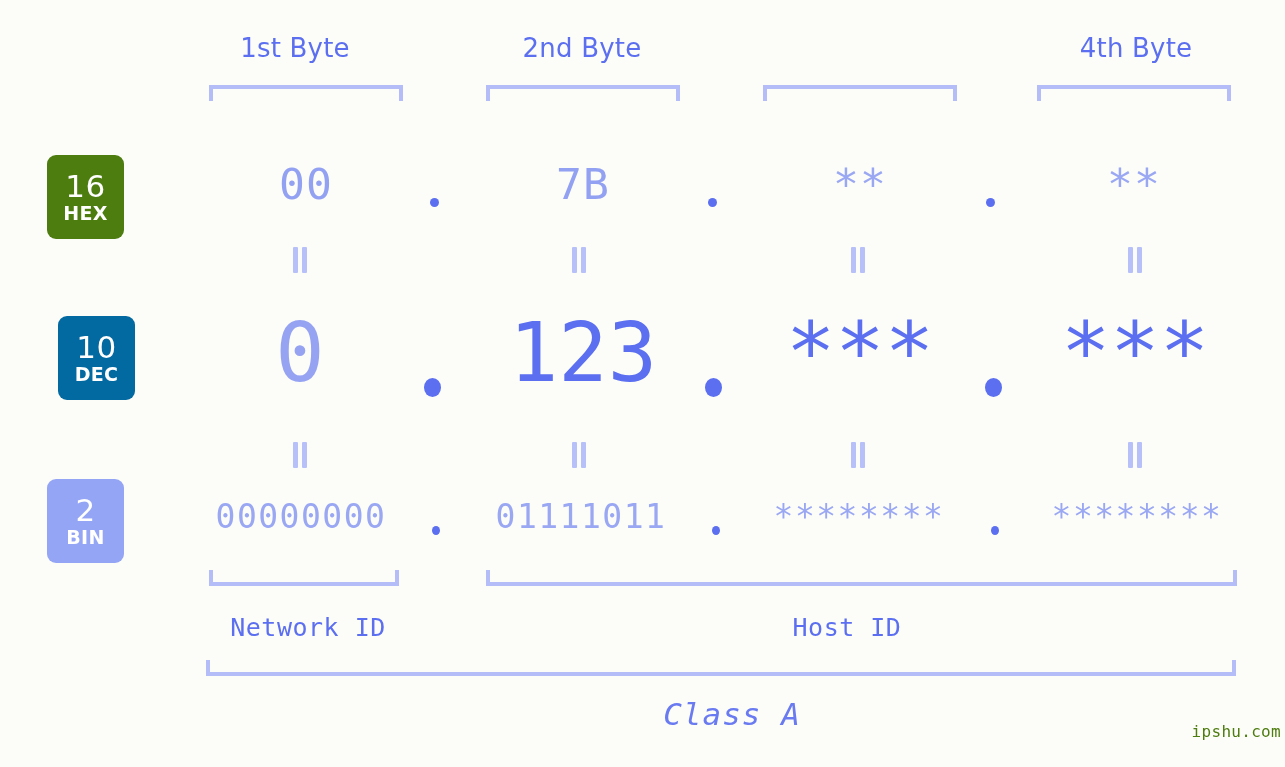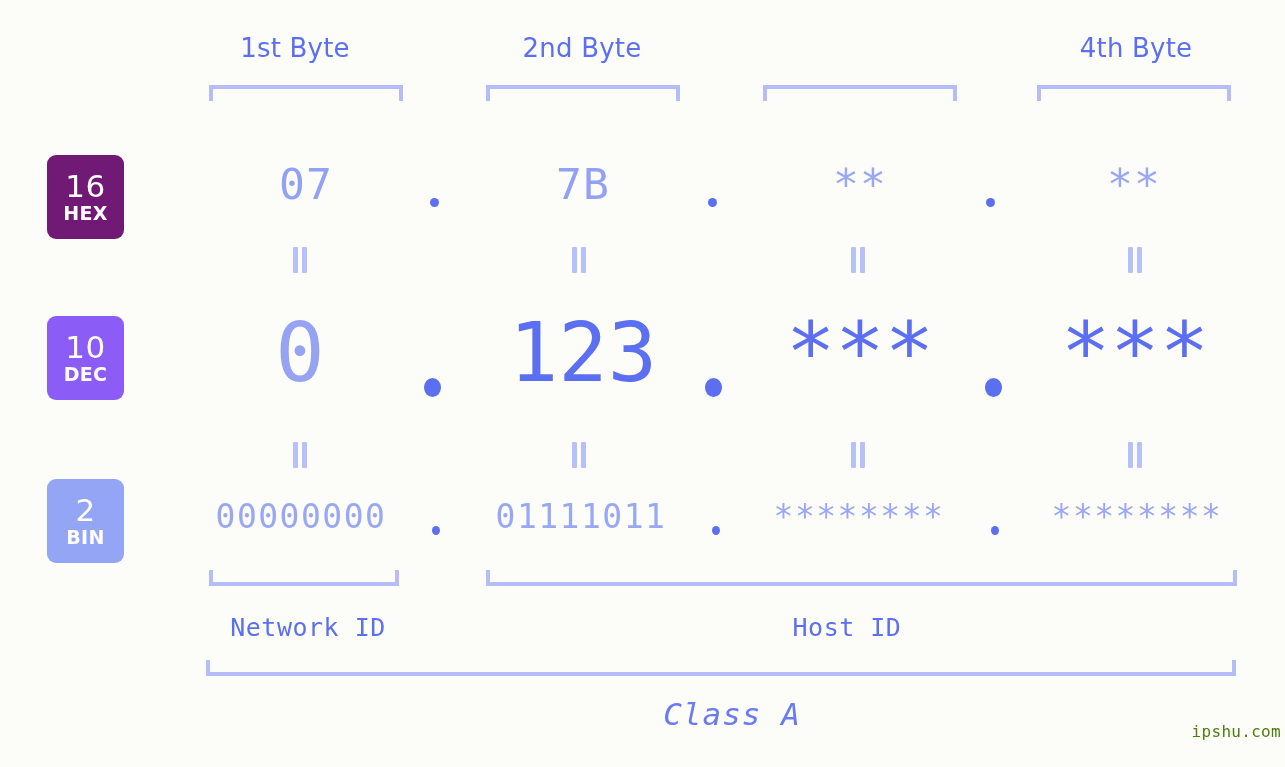--- a/index.html
+++ b/index.html
@@ -181,35 +181,35 @@
 
   <div class="byte-title" style="left:185px;width:220px;">1st Byte</div>
   <div class="byte-title" style="left:472px;width:220px;">2nd Byte</div>
   <div class="byte-title" style="left:1026px;width:220px;">4th Byte</div>
 
   <div class="bracket bracket-down" style="left:209px;top:85px;width:194px;"></div>
   <div class="bracket bracket-down" style="left:486px;top:85px;width:194px;"></div>
   <div class="bracket bracket-down" style="left:763px;top:85px;width:194px;"></div>
   <div class="bracket bracket-down" style="left:1037px;top:85px;width:194px;"></div>
 
-  <div class="badge" style="top:155px;background:#701a75;">
+  <div class="badge" style="top:155px;background:#4d7c0f;">
     <span class="num">16</span>
     <span class="abbr">HEX</span>
   </div>
-  <div class="badge" style="top:316px;background:#8b5cf6;">
+  <div class="badge" style="top:316px;background:#0369a1;margin-left:11px;">
     <span class="num">10</span>
     <span class="abbr">DEC</span>
   </div>
   <div class="badge" style="top:479px;background:#95a5f6;">
     <span class="num">2</span>
     <span class="abbr">BIN</span>
   </div>
 
   <div class="row-hex">
-    <div class="val" style="left:206px;width:200px;">07</div>
+    <div class="val" style="left:206px;width:200px;">00</div>
     <div class="dot dot-hex" style="left:430px;"></div>
     <div class="val" style="left:483px;width:200px;">7B</div>
     <div class="dot dot-hex" style="left:708px;"></div>
     <div class="val star" style="left:760px;width:200px;">**</div>
     <div class="dot dot-hex" style="left:986px;"></div>
     <div class="val star" style="left:1034px;width:200px;">**</div>
   </div>
 
   <div class="eq" style="left:293px;top:247px;">
       <span class="a"></span>

